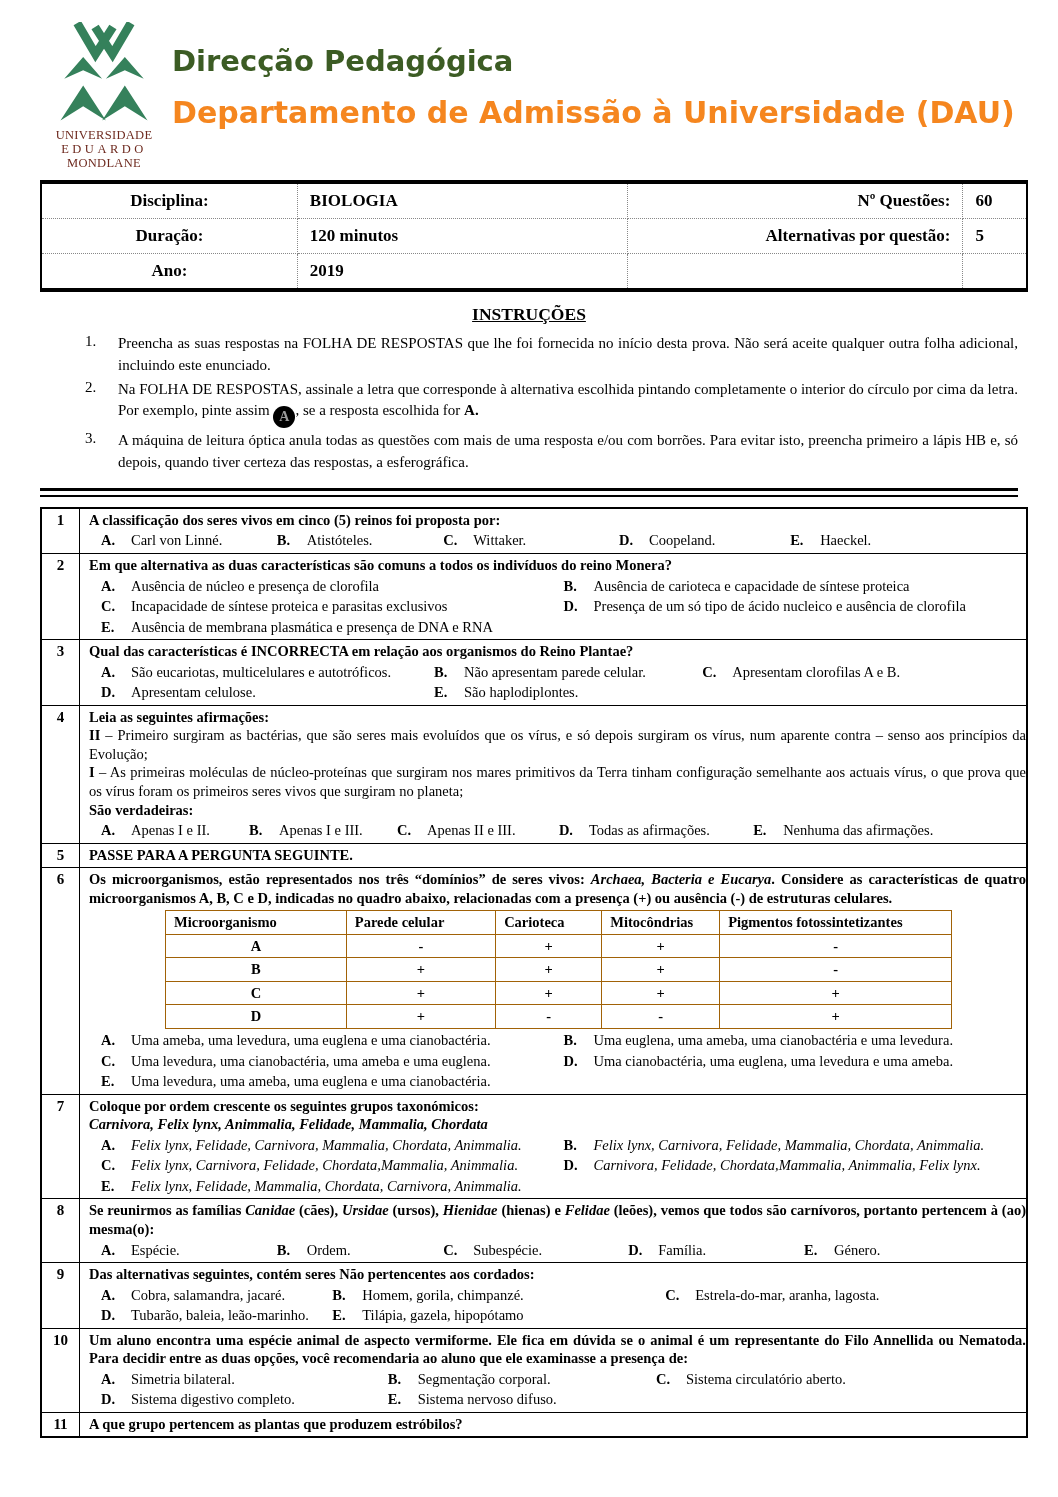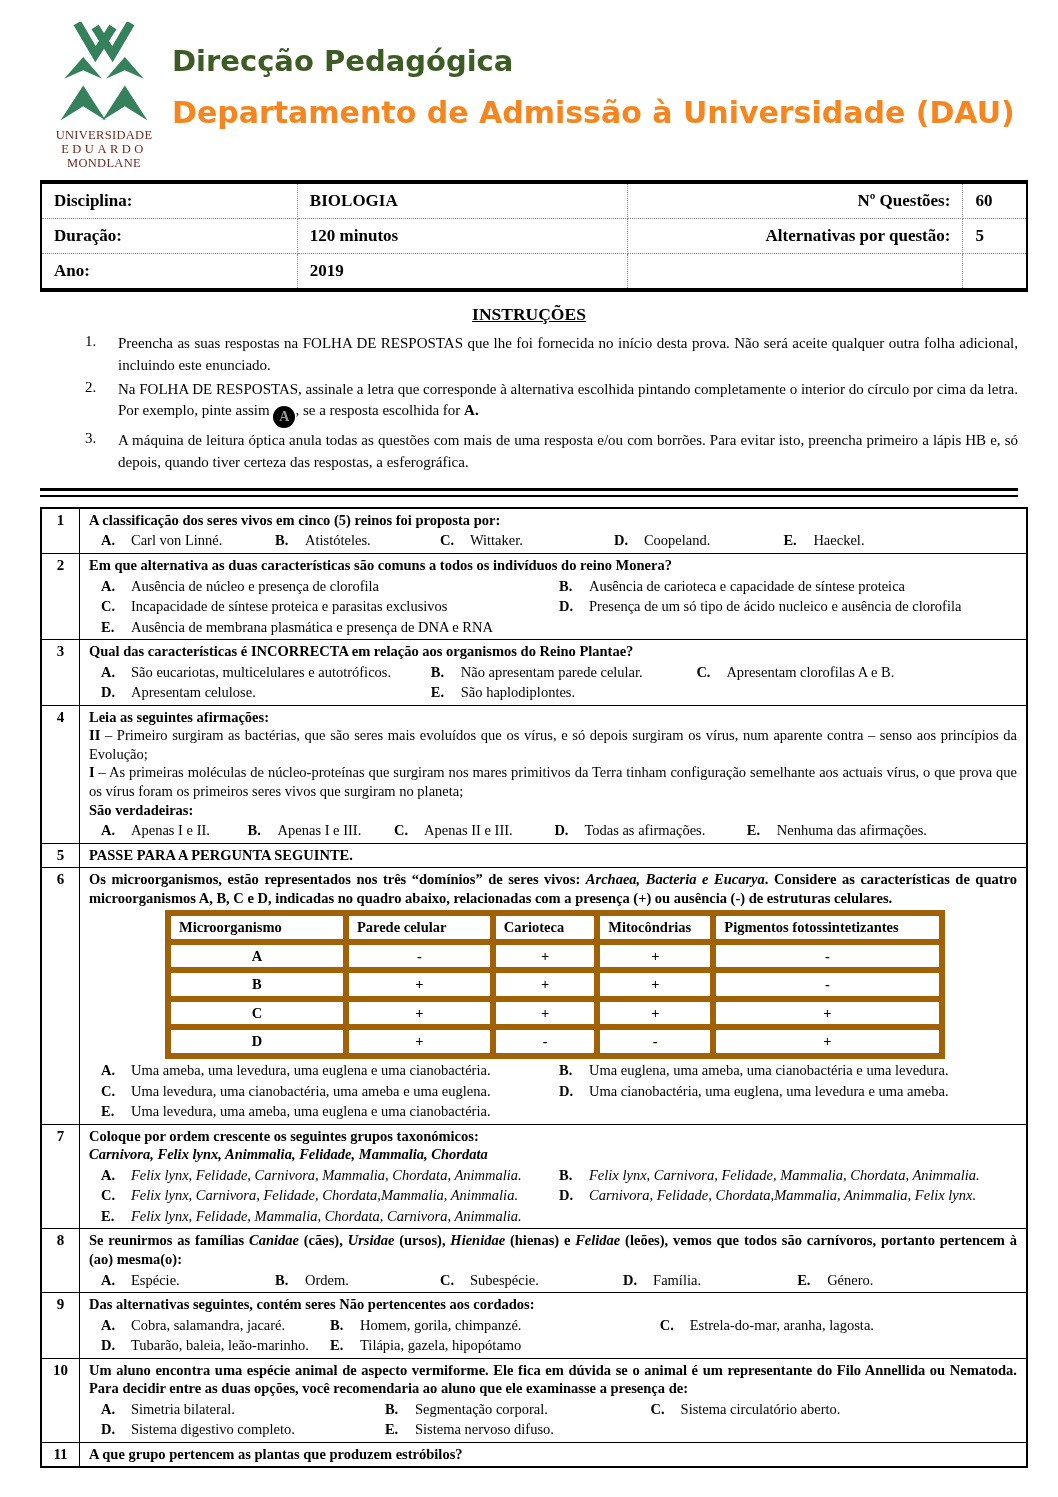--- a/index.html
+++ b/index.html
@@ -15,50 +15,50 @@
   .logo-words { color:#6e2a1f; font-weight:normal; font-size:12.5px; line-height:1.12; letter-spacing:.3px; }
   .logo-words .lw2 { letter-spacing:3.5px; }
   .hdr-titles { margin-left:16px; font-family:"DejaVu Sans", sans-serif; font-weight:bold; }
   .t1 { font-size:29px; margin-top:22px; }
   .t2 { font-size:30px; margin-top:17px; white-space:nowrap; }
   
   table.info { border-collapse:collapse; width:988px; margin:10px 0 0 40px;
     border:2px solid #000; border-top-width:4px; border-bottom-width:4px;
     font-weight:bold; font-size:17px; }
   table.info td { border:1px dotted #888; padding:7px 12px; }
-  td.ic1 { width:26%; } td.ic2 { width:33.5%; }
+  td.ic1 { width:26%;text-align:center; } td.ic2 { width:33.5%; }
   td.ic3 { width:34%; text-align:right; } td.ic4 { width:6.5%; }
   
   .ins { margin:12px 40px 0 40px; font-size:15px; }
   .ins-title { text-align:center; font-weight:bold; font-size:17.5px; text-decoration:underline; margin:6px 0 8px; }
   .ins-item { display:flex; margin-bottom:2px; }
   .ins-num { flex:0 0 33px; margin-left:45px; }
   .ins-text { flex:1; text-align:justify; line-height:1.45; }
   .circleA { display:inline-flex; width:22px; height:22px; border-radius:50%; background:#000;
     color:#9a9a9a; font-weight:bold; font-size:14px; align-items:center; justify-content:center;
     vertical-align:-6px; }
   
   .sep { margin:14px 40px 10px 40px; height:9px; border-top:3px solid #000; border-bottom:2px solid #000; }
   
   .qs { margin:0 30px 0 40px; width:988px; border:2px solid #000; font-size:14.5px; line-height:1.28; }
   .qrow { display:flex; border-top:1px solid #000; }
   .qrow:first-child { border-top:none; }
   .qnum { flex:0 0 38px; border-right:1px solid #000; text-align:center; font-weight:bold; font-size:15px; padding-top:2px; }
-  .qbody { flex:1; padding:2px 9px 3px 9px; }
+  .qbody { flex:1; padding:2px 0 3px 9px; }
   .qtitle { font-weight:bold; text-align:justify; }
   .qpara { text-align:justify; }
   .b { font-weight:bold; }
   .it { font-style:italic; }
   .orow { display:flex; margin:2px 0 0 12px; }
   .opt { display:flex; padding-right:6px; }
   .opt .l { flex:0 0 30px; font-weight:bold; }
   .opt .t { flex:1; }
   .opt.ital .t { font-style:italic; text-align:justify; }
   table.qtable { border-collapse:collapse; width:84%; margin:3px 0 2px 76px; font-weight:bold; }
-  table.qtable td { border:6px solid #a16207; padding:2px 8px; font-size:14.5px; text-align:center; }
+  table.qtable td { border:1px solid #a16207; padding:2px 8px; font-size:14.5px; text-align:center; }
   table.qtable tr.h td { text-align:left; }
   table.qtable td.c0 { width:23%; } table.qtable td.c1 { width:19%; }
   table.qtable td.c2 { width:13.5%; } table.qtable td.c3 { width:15%; }
   table.qtable td.c4 { width:29.5%; }
 </style>
 </head>
 <body>
 
 <div class="page">
 

